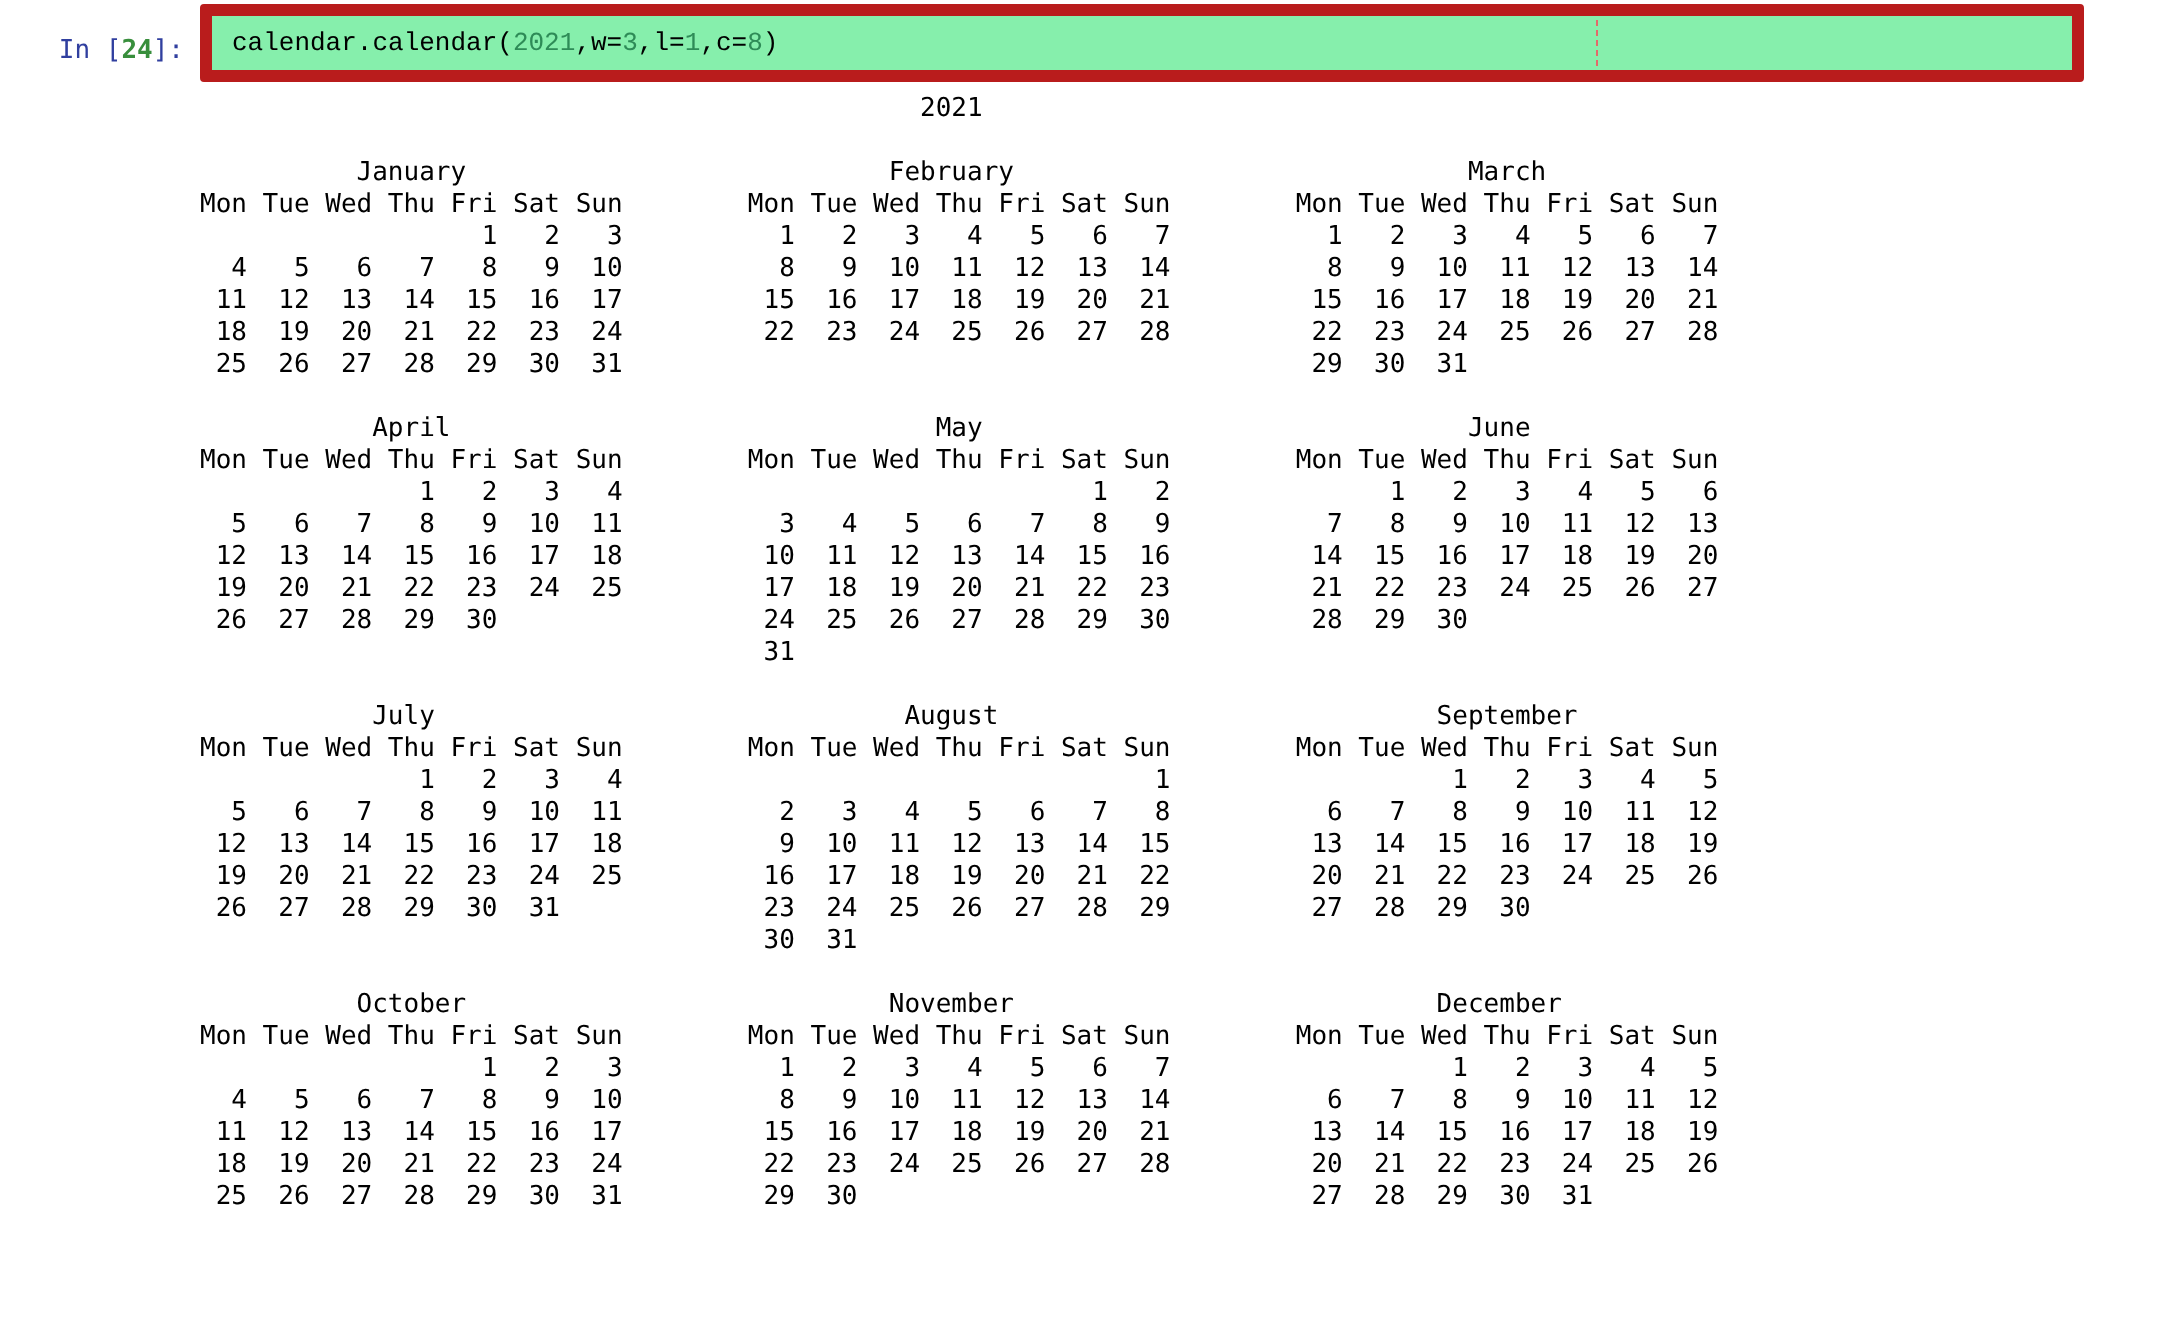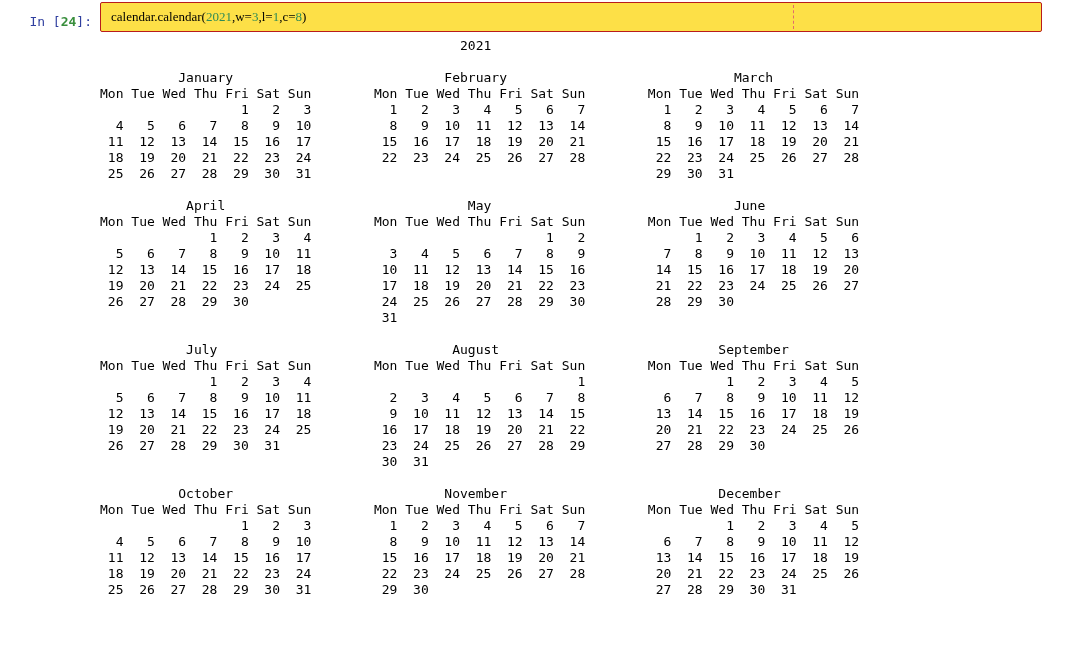--- a/index.html
+++ b/index.html
@@ -22,26 +22,26 @@
     padding: 6px 8px 0 0;
     box-sizing: border-box;
   }
   .prompt-area .in { color: #303F9F; }
   .prompt-area .num { color: #388E3C; font-weight: bold; }
   .input-wrapper {
     flex: 1;
     position: relative;
   }
   .code-box {
-    background: #fde047;
-    border: 1px solid #b91c1c;
+    background: #86efac;
+    border: 6px solid #b91c1c;
     border-radius: 2px;
     padding: 6px 10px;
     margin: 2px 10px 4px 0;
-    font-family: Liberation Serif, serif;
+    font-family: Liberation Mono, monospace;
     white-space: pre;
     position: relative;
   }
   .exec-margin {
     position: absolute;
     top: 2px;
     bottom: 2px;
     left: 692px;
     width: 0;
     border-left: 1px dashed #e26b6b;

